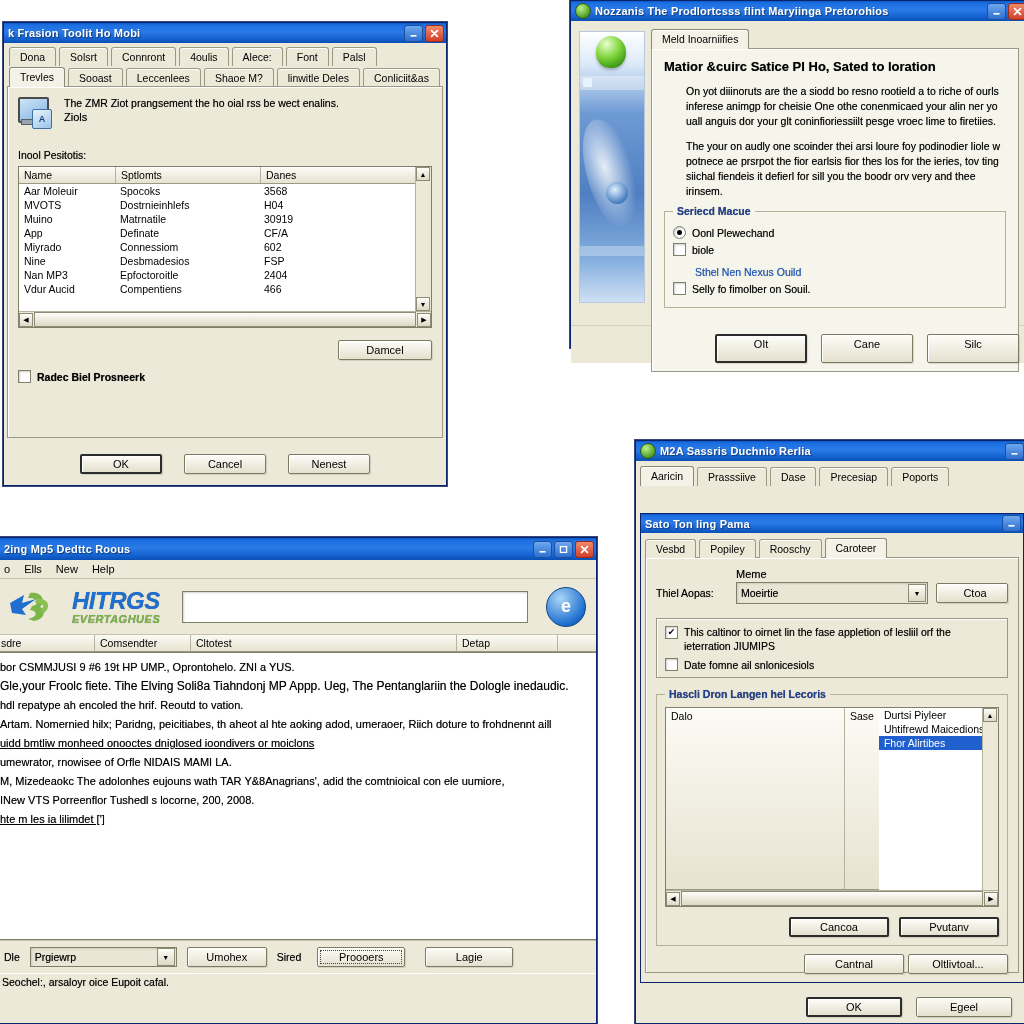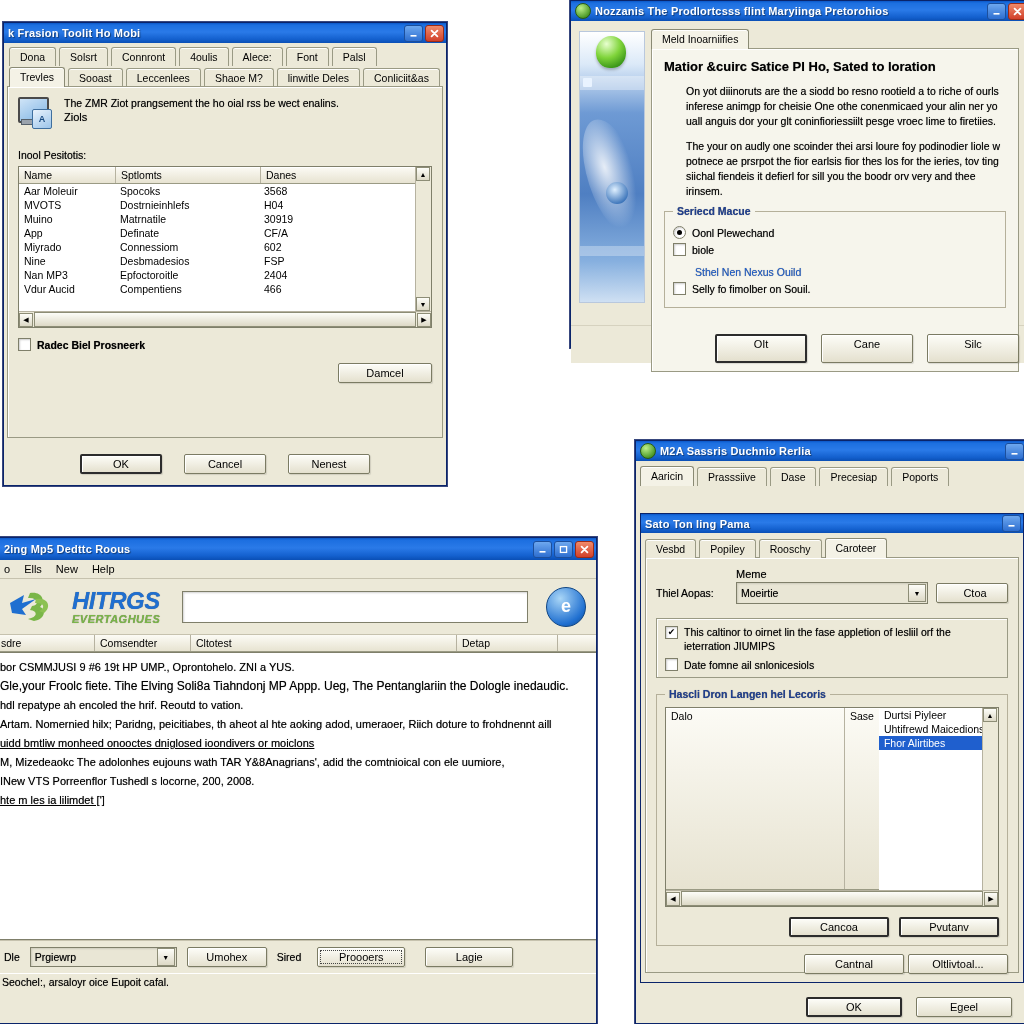--- a/index.html
+++ b/index.html
@@ -203,27 +203,27 @@
             <div class="arrbox">▼</div>
           </div>
         </div>
         <div class="sbh">
           <div class="arrbox">◀</div>
           <div class="thumb" style="flex:1;height:13px;margin:0 1px;"></div>
           <div class="arrbox">▶</div>
         </div>
       </div>
 
+      <div style="display:flex;justify-content:flex-end;margin-top:12px;">
+        <div class="btn" style="min-width:72px;">Damcel</div>
+      </div>
+
       <div style="display:flex;align-items:center;gap:6px;margin-top:10px;">
         <span class="chk"></span>
         <span class="t-blur" style="font-size:10.5px;font-weight:bold;">Radec Biel Prosneerk</span>
-      </div>
-
-      <div style="display:flex;justify-content:flex-end;margin-top:12px;">
-        <div class="btn" style="min-width:72px;">Damcel</div>
       </div>
     </div>
   </div>
 
   <div style="display:flex;justify-content:center;gap:22px;margin-top:16px;">
     <div class="btn def" style="min-width:60px;">OK</div>
     <div class="btn" style="min-width:60px;">Cancel</div>
     <div class="btn" style="min-width:60px;">Nenest</div>
   </div>
 </div>
@@ -358,20 +358,21 @@
     <div style="width:90px;padding:2px 5px;border-right:1px solid #b6b2a0;">Detap</div>
     <div style="width:28px;padding:2px 5px;"></div>
   </div>
 
   <div class="txtin" style="margin:0;height:288px;background:#fff;padding:5px 4px;box-sizing:border-box;overflow:hidden;border-left:none;border-right:none;box-shadow:none;">
     <div class="t-blur" style="font-size:11px;line-height:19px;">bor CSMMJUSI 9 #6 19t HP UMP., Oprontohelo. ZNI a YUS.</div>
     <div class="t-blur" style="font-size:12px;line-height:19px;">Gle,your Froolc fiete. Tihe Elving Soli8a Tiahndonj MP Appp. Ueg, The Pentanglariin the Dologle inedaudic.</div>
     <div class="t-blur" style="font-size:11px;line-height:19px;">hdl repatype ah encoled the hrif. Reoutd to vation.</div>
     <div class="t-blur" style="font-size:11px;line-height:19px;">Artam. Nomernied hilx; Paridng, peicitiabes, th aheot al hte aoking adod, umeraoer, Riich doture to frohdnennt aill</div>
     <div class="t-blur" style="font-size:11px;line-height:19px;text-decoration:underline;">uidd bmtliw monheed onooctes dniglosed ioondivers or moiclons</div>
+    <div class="t-blur" style="font-size:11px;line-height:19px;">umewrator, rnowisee of Orfle NIDAIS MAMI LA.</div>
     <div class="t-blur" style="font-size:11px;line-height:19px;">M, Mizedeaokc The adolonhes eujouns wath TAR Y&amp;8Anagrians', adid the comtnioical con ele uumiore,</div>
     <div class="t-blur" style="font-size:11px;line-height:19px;">INew VTS Porreenflor Tushedl s locorne, 200, 2008.</div>
     <div class="t-blur" style="font-size:11px;line-height:19px;text-decoration:underline;display:inline-block;">hte m les ia lilimdet [']</div>
   </div>
 
   <div style="display:flex;align-items:center;gap:10px;padding:6px 8px;background:#ece9d8;border-top:1px solid #c6c2ae;">
     <span class="t-blur" style="font-size:10.5px;">Dle</span>
     <div class="combo" style="width:145px;">
       <span class="cv t-blur">Prgiewrp</span>
       <span class="cb">▼</span>

